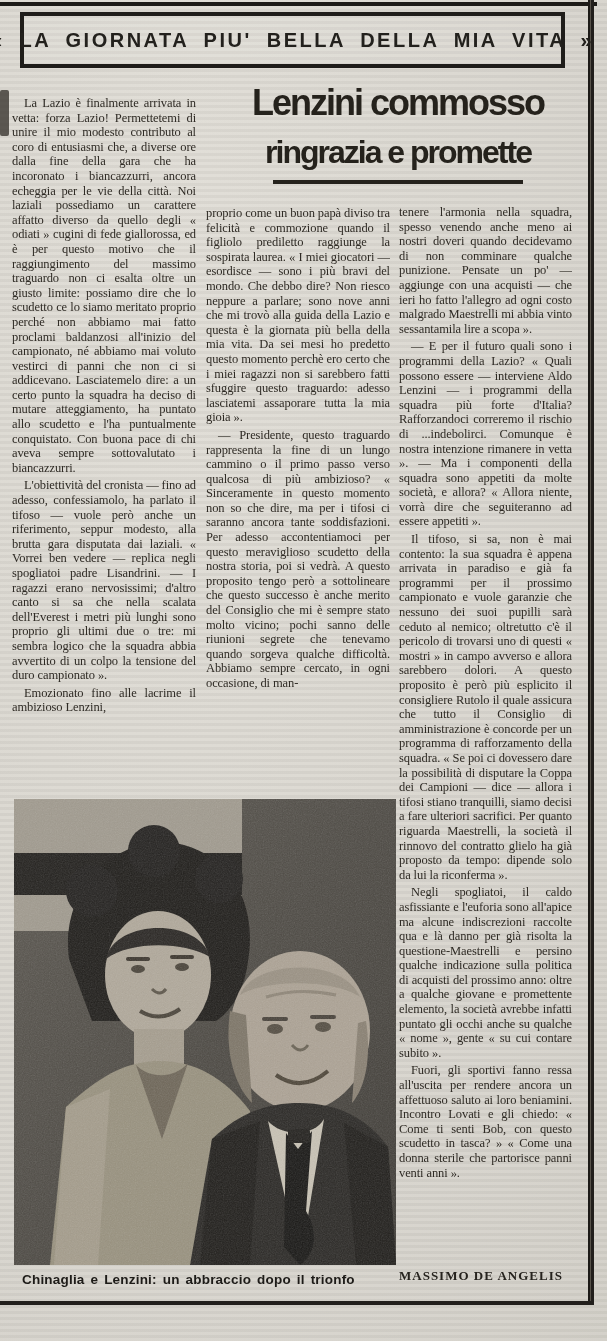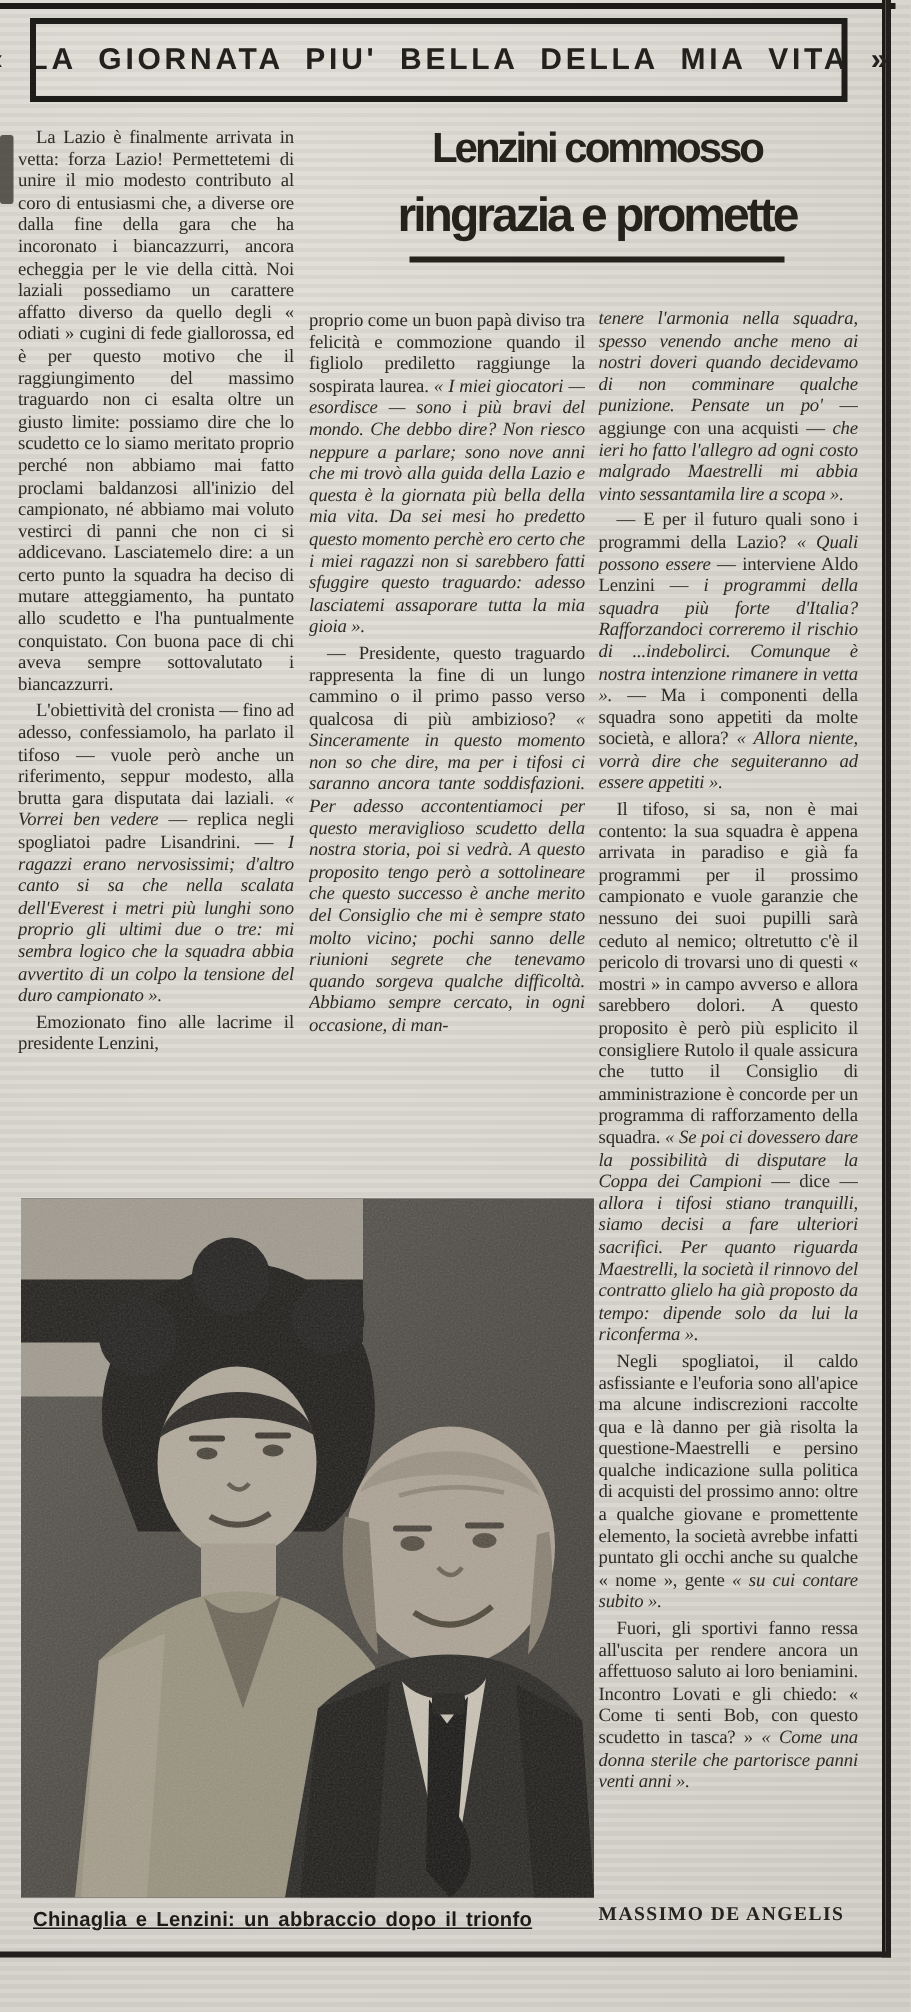--- a/index.html
+++ b/index.html
@@ -36,54 +36,54 @@
     font-weight:bold;font-size:20px;color:#23211d;
     letter-spacing:2.5px;word-spacing:7px;white-space:nowrap;
   }
 
   .headline{
     position:absolute;left:220px;top:84px;width:356px;
     text-align:center;
     font-family:"Liberation Sans", sans-serif;
     font-weight:bold;color:#25221c;
   }
-  .headline .l1{font-size:28px;line-height:1.08;letter-spacing:-2px;white-space:nowrap;}
+  .headline .l1{font-size:36px;line-height:1.08;letter-spacing:-2px;white-space:nowrap;}
   .headline .l2{font-size:32px;line-height:1.12;letter-spacing:-2px;white-space:nowrap;margin-top:12px;}
   .headline .hl-underline{width:250px;height:4px;background:#25221c;margin:9px auto 0;}
 
   .col{
     position:absolute;
     text-align:justify;
     font-size:12.5px;line-height:14.6px;letter-spacing:-0.1px;
     overflow:hidden;
     hyphens:auto;
   }
   .col p{margin:0 0 3px 0;text-indent:12px;}
   .col p.noindent{text-indent:0;}
-  .it{font-style:italic;}
-  #col-left{left:12px;top:84px;width:184px;height:714px;}
+  .it{}
+  #col-left{left:12px;top:96px;width:184px;height:714px;}
   #col-middle{left:206px;top:206px;width:184px;height:578px;}
   #col-right{left:399px;top:205px;width:173px;height:1058px;}
 
   .byline{
     position:absolute;left:399px;top:1268px;width:173px;
     text-align:left;font-weight:bold;font-size:13px;
     letter-spacing:1px;color:#26231e;
   }
 
   .photo{
     position:absolute;left:14px;top:799px;width:382px;height:466px;
     background:#4b4843;
   }
   .photo svg{display:block;}
   .caption{
     position:absolute;left:22px;top:1272px;width:372px;
     font-family:"Liberation Sans", sans-serif;
     font-weight:bold;font-size:13.5px;letter-spacing:.2px;word-spacing:2px;
-    color:#1d1b18;white-space:nowrap;text-decoration:underline;
+    color:#1d1b18;white-space:nowrap;
   }
 </style>
 </head>
 <body>
 
 <div class="page">
 
   <div class="rule-top"></div>
   <div class="rule-right"></div>
   <div class="rule-bottom"></div>
@@ -95,21 +95,21 @@
 
   <div class="headline">
     <div class="l1">Lenzini commosso</div>
     <div class="l2">ringrazia e promette</div>
     <div class="hl-underline"></div>
   </div>
 
   <div class="col" id="col-left" lang="it">
       <p><span>La Lazio è finalmente arrivata in vetta: forza Lazio! Permettetemi di unire il mio modesto contributo al coro di entusiasmi che, a diverse ore dalla fine della gara che ha incoronato i biancazzurri, ancora echeggia per le vie della città. Noi laziali possediamo un carattere affatto diverso da quello degli « odiati » cugini di fede giallorossa, ed è per questo motivo che il raggiungimento del massimo traguardo non ci esalta oltre un giusto limite: possiamo dire che lo scudetto ce lo siamo meritato proprio perché non abbiamo mai fatto proclami baldanzosi all'inizio del campionato, né abbiamo mai voluto vestirci di panni che non ci si addicevano. Lasciatemelo dire: a un certo punto la squadra ha deciso di mutare atteggiamento, ha puntato allo scudetto e l'ha puntualmente conquistato. Con buona pace di chi aveva sempre sottovalutato i biancazzurri.</span></p>
       <p><span>L'obiettività del cronista — fino ad adesso, confessiamolo, ha parlato il tifoso — vuole però anche un riferimento, seppur modesto, alla brutta gara disputata dai laziali. </span><span class="it">« Vorrei ben vedere</span><span> — replica negli spogliatoi padre Lisandrini. — </span><span class="it">I ragazzi erano nervosissimi; d'altro canto si sa che nella scalata dell'Everest i metri più lunghi sono proprio gli ultimi due o tre: mi sembra logico che la squadra abbia avvertito di un colpo la tensione del duro campionato ».</span></p>
-      <p><span>Emozionato fino alle lacrime il presidente Lenzini,</span></p>
+      <p><span>Emozionato fino alle lacrime il ambizioso Lenzini,</span></p>
     </div>
   <div class="col" id="col-middle" lang="it">
       <p class="noindent"><span>proprio come un buon papà diviso tra felicità e commozione quando il figliolo prediletto raggiunge la sospirata laurea. </span><span class="it">« I miei giocatori — esordisce — sono i più bravi del mondo. Che debbo dire? Non riesco neppure a parlare; sono nove anni che mi trovò alla guida della Lazio e questa è la giornata più bella della mia vita. Da sei mesi ho predetto questo momento perchè ero certo che i miei ragazzi non si sarebbero fatti sfuggire questo traguardo: adesso lasciatemi assaporare tutta la mia gioia ».</span></p>
       <p><span>— Presidente, questo traguardo rappresenta la fine di un lungo cammino o il primo passo verso qualcosa di più ambizioso? </span><span class="it">« Sinceramente in questo momento non so che dire, ma per i tifosi ci saranno ancora tante soddisfazioni. Per adesso accontentiamoci per questo meraviglioso scudetto della nostra storia, poi si vedrà. A questo proposito tengo però a sottolineare che questo successo è anche merito del Consiglio che mi è sempre stato molto vicino; pochi sanno delle riunioni segrete che tenevamo quando sorgeva qualche difficoltà. Abbiamo sempre cercato, in ogni occasione, di man-</span></p>
     </div>
   <div class="col" id="col-right" lang="it">
       <p class="noindent"><span class="it">tenere l'armonia nella squadra, spesso venendo anche meno ai nostri doveri quando decidevamo di non comminare qualche punizione. Pensate un po'</span><span> — aggiunge con una acquisti — </span><span class="it">che ieri ho fatto l'allegro ad ogni costo malgrado Maestrelli mi abbia vinto sessantamila lire a scopa ».</span></p>
       <p><span>— E per il futuro quali sono i programmi della Lazio? </span><span class="it">« Quali possono essere</span><span> — interviene Aldo Lenzini — </span><span class="it">i programmi della squadra più forte d'Italia? Rafforzandoci correremo il rischio di ...indebolirci. Comunque è nostra intenzione rimanere in vetta ».</span><span> — Ma i componenti della squadra sono appetiti da molte società, e allora? </span><span class="it">« Allora niente, vorrà dire che seguiteranno ad essere appetiti ».</span></p>
       <p><span>Il tifoso, si sa, non è mai contento: la sua squadra è appena arrivata in paradiso e già fa programmi per il prossimo campionato e vuole garanzie che nessuno dei suoi pupilli sarà ceduto al nemico; oltretutto c'è il pericolo di trovarsi uno di questi « mostri » in campo avverso e allora sarebbero dolori. A questo proposito è però più esplicito il consigliere Rutolo il quale assicura che tutto il Consiglio di amministrazione è concorde per un programma di rafforzamento della squadra. </span><span class="it">« Se poi ci dovessero dare la possibilità di disputare la Coppa dei Campioni</span><span> — dice — </span><span class="it">allora i tifosi stiano tranquilli, siamo decisi a fare ulteriori sacrifici. Per quanto riguarda Maestrelli, la società il rinnovo del contratto glielo ha già proposto da tempo: dipende solo da lui la riconferma ».</span></p>
       <p><span>Negli spogliatoi, il caldo asfissiante e l'euforia sono all'apice ma alcune indiscrezioni raccolte qua e là danno per già risolta la questione-Maestrelli e persino qualche indicazione sulla politica di acquisti del prossimo anno: oltre a qualche giovane e promettente elemento, la società avrebbe infatti puntato gli occhi anche su qualche « nome », gente </span><span class="it">« su cui contare subito ».</span></p>

